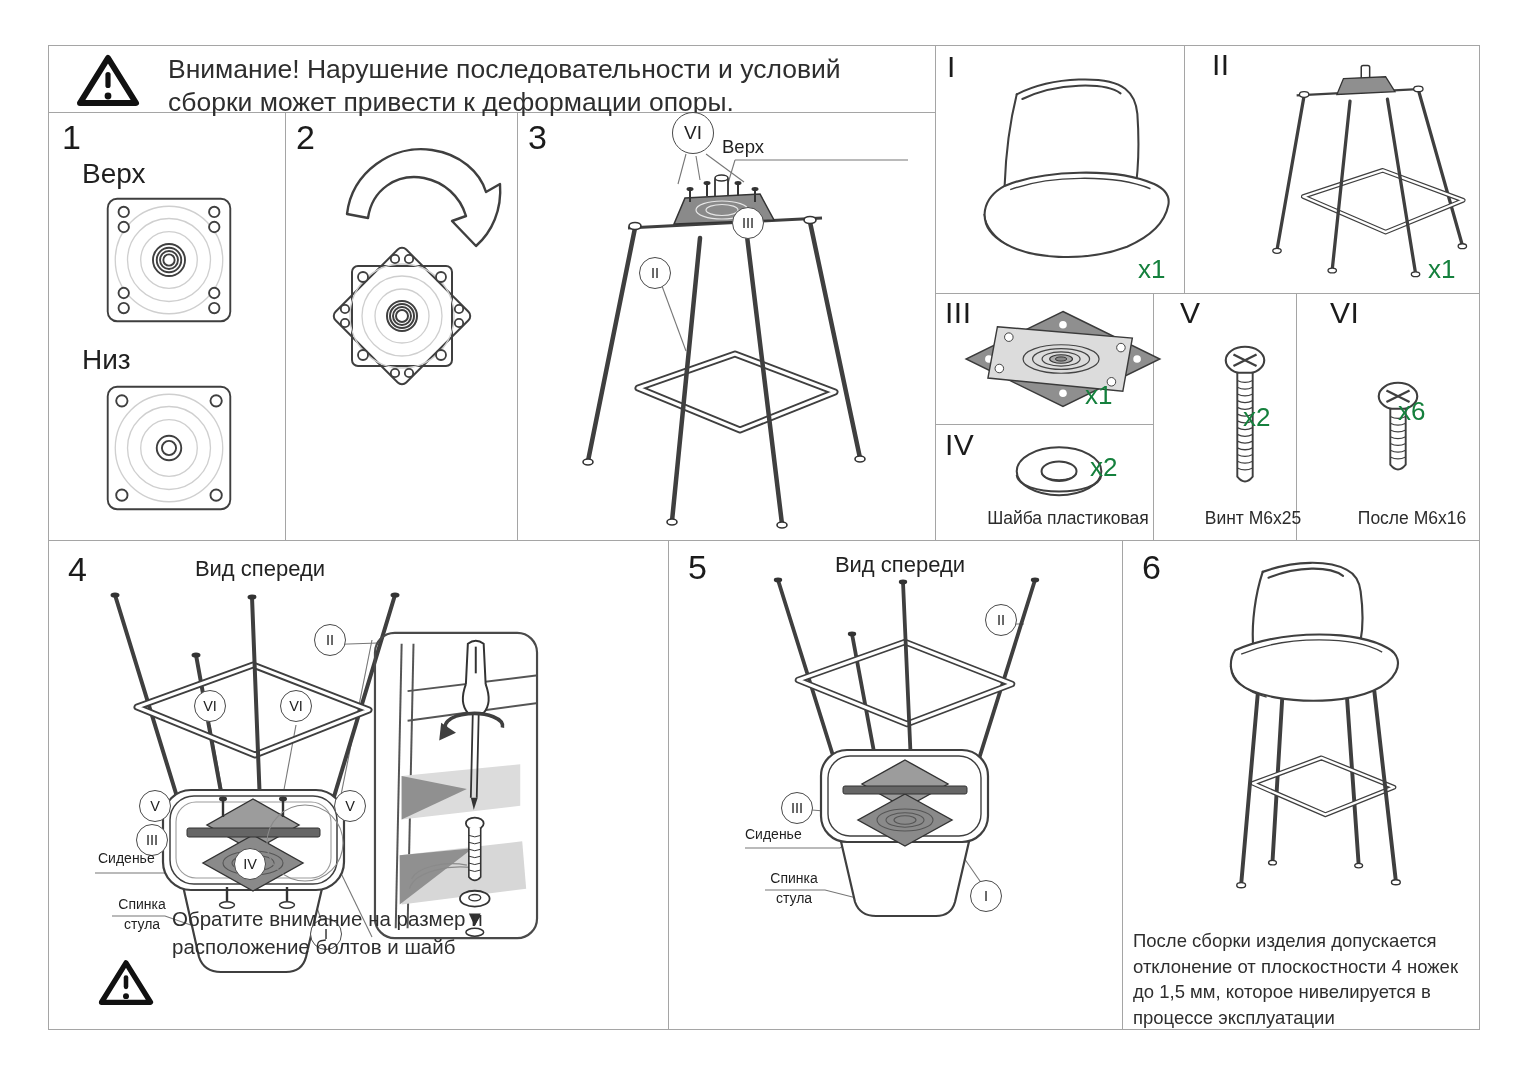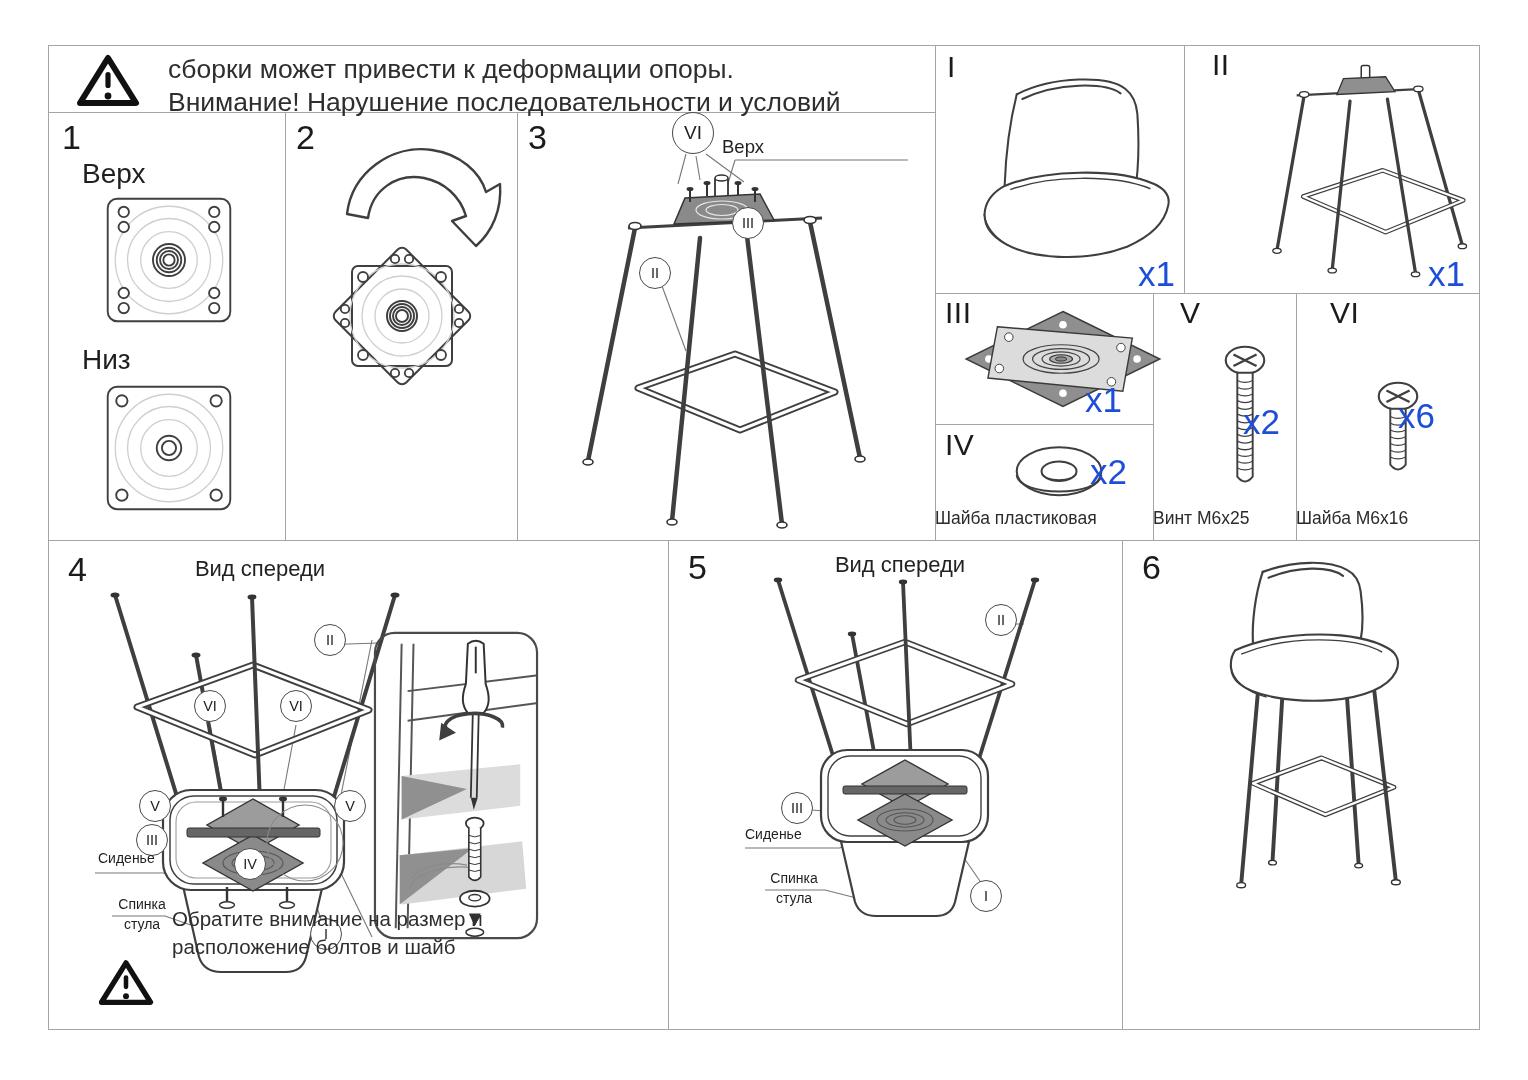--- a/index.html
+++ b/index.html
@@ -1,22 +1,22 @@
 <!DOCTYPE html>
 <html><head>
 <meta charset="utf-8">
 <style>
   html,body{margin:0;padding:0;background:#fff;}
   body{font-family:"Liberation Sans",sans-serif;color:#2b2b2b;}
   .page{position:relative;width:1528px;height:1080px;background:#fff;overflow:hidden;}
   .panel{position:absolute;border:1px solid #a5a5a5;background:#fff;box-sizing:border-box;}
   .stepnum{position:absolute;font-size:34px;color:#1b1b1b;}
   .pnum{position:absolute;font-size:30px;color:#1b1b1b;letter-spacing:.5px;}
-  .qty{position:absolute;font-size:35px;color:#1d4ed8;}
-  .pname{position:absolute;font-size:17.5px;color:#2b2b2b;text-align:left;}
+  .qty{position:absolute;font-size:26px;color:#15803d;}
+  .pname{position:absolute;font-size:17.5px;color:#2b2b2b;text-align:center;padding-left:24px;}
   .biglbl{position:absolute;font-size:28px;color:#1f1f1f;}
   .vtitle{position:absolute;font-size:22px;color:#222;}
   .note{position:absolute;color:#2e2e2e;}
   .co{position:absolute;border:1.6px solid #4a4a4a;border-radius:50%;background:#fff;
       display:flex;align-items:center;justify-content:center;color:#222;box-sizing:border-box;}
   .co32{width:32px;height:32px;font-size:14.5px;}
   .co42{width:42px;height:42px;font-size:19px;}
   .lbl{position:absolute;font-size:14px;color:#1f1f1f;}
   .ill{position:absolute;overflow:visible;}
 </style>
@@ -38,22 +38,22 @@
   <div class="panel" style="left:48px;top:540px;width:621px;height:490px;"></div>
   <div class="panel" style="left:668px;top:540px;width:455px;height:490px;"></div>
   <div class="panel" style="left:1122px;top:540px;width:358px;height:490px;"></div>
 
   <svg class="ill" style="left:76px;top:54px;" width="64" height="54" viewBox="0 0 64 54">
     <path d="M32 4 L60 49 L4 49 Z" fill="#fff" stroke="#111" stroke-width="6" stroke-linejoin="round"></path>
     <rect x="29.4" y="18" width="5.2" height="16" rx="2.6" fill="#111"></rect>
     <circle cx="32" cy="42" r="3.4" fill="#111"></circle>
   </svg>
   <div class="note" style="left:168px;top:53px;font-size:26.5px;line-height:33px;">
+    <span style="display:block;">Внимание! Нарушение последовательности и условий</span>
     <span style="display:block;">сборки может привести к деформации опоры.</span>
-    <span style="display:block;">Внимание! Нарушение последовательности и условий</span>
   </div>
 
   <div class="stepnum" style="left:62px;top:118px;">1</div>
   <div class="biglbl" style="left:82px;top:158px;">Верх</div>
   <svg class="ill" style="left:103px;top:194px;" width="132" height="132" viewBox="0 0 140 140">
     <g stroke="#3f3f3f" fill="#fff" stroke-width="2">
       <rect x="5" y="5" width="130" height="130" rx="10"></rect>
       <g stroke="#cfcfcf" fill="none" stroke-width="1.4">
         <circle cx="70" cy="70" r="57"></circle>
           <circle cx="70" cy="70" r="44"></circle>
@@ -295,21 +295,21 @@
       <path d="M25,40 Q33,44 41,40"></path>
         <path d="M25,47 Q33,51 41,47"></path>
         <path d="M25,54 Q33,58 41,54"></path>
       <path d="M25,61 Q33,65 41,61"></path>
         <path d="M25,68 Q33,72 41,68"></path>
         <path d="M25,75 Q33,79 41,75"></path>
       <path d="M25,82 Q33,86 41,82"></path>
     </g>
   </svg>
   <div class="qty" style="left:1398px;top:396px;">x6</div>
-  <div class="pname" style="left:1296px;top:508px;width:184px;">Шайба М6х16</div>
+  <div class="pname" style="left:1296px;top:508px;width:184px;">После М6х16</div>
 
   <div class="stepnum" style="left:68px;top:550px;">4</div>
   <div class="vtitle" style="left:160px;top:556px;width:200px;text-align:center;">Вид спереди</div>
   <svg class="ill" style="left:75px;top:585px;" width="355" height="385" viewBox="0 0 355 385">
     <g stroke="#777" stroke-width="1.1" fill="none">
       <path d="M135,140 L148,210"></path>
         <path d="M221,140 L208,210"></path>
       <path d="M244,60 L303,58"></path>
       <path d="M96,224 L140,246"></path>
         <path d="M259,224 L218,250"></path>
@@ -501,14 +501,15 @@
     <path d="M34,96 C85,74 160,76 190,94 C201,100 202,110 198,118 C190,134 166,144 132,147 C90,150 52,142 38,130 C28,122 27,106 34,96 Z" fill="#fff" stroke="#3f3f3f" stroke-width="2.2"></path>
     <path d="M40,100 C88,80 156,82 184,98" fill="none" stroke="#3f3f3f" stroke-width="1.4"></path>
     <path d="M29,112 C32,128 44,138 66,144" fill="none" stroke="#3f3f3f" stroke-width="1.4"></path>
     <g fill="#fff" stroke="#333" stroke-width="1.4">
       <ellipse cx="40" cy="336" rx="4.5" ry="2.6"></ellipse>
         <ellipse cx="198" cy="333" rx="4.5" ry="2.6"></ellipse>
       <ellipse cx="72" cy="313" rx="4" ry="2.3"></ellipse>
         <ellipse cx="160" cy="316" rx="4" ry="2.3"></ellipse>
     </g>
   </svg>
+  <div class="note" style="left:1133px;top:928px;width:340px;font-size:18.5px;line-height:25.5px;">После сборки изделия допускается отклонение от плоскостности 4 ножек до 1,5 мм, которое нивелируется в процессе эксплуатации</div>
 
 </div>
 
 </body></html>

